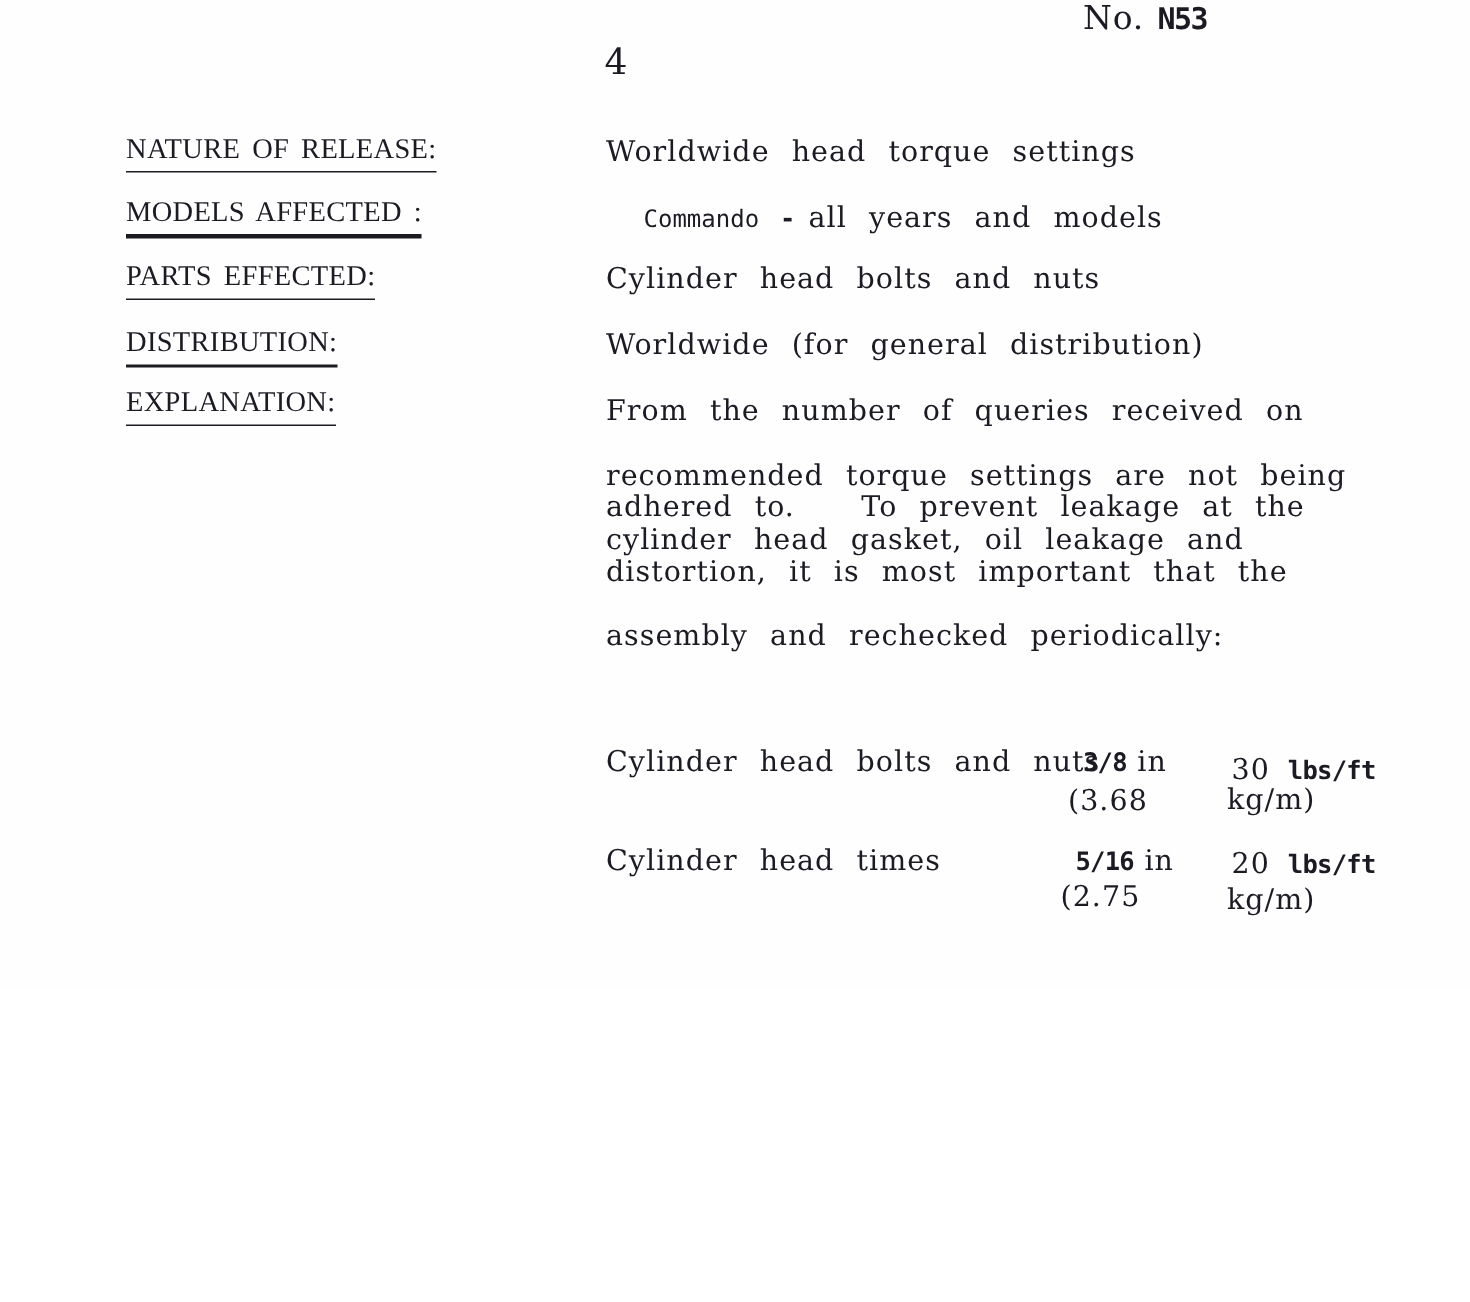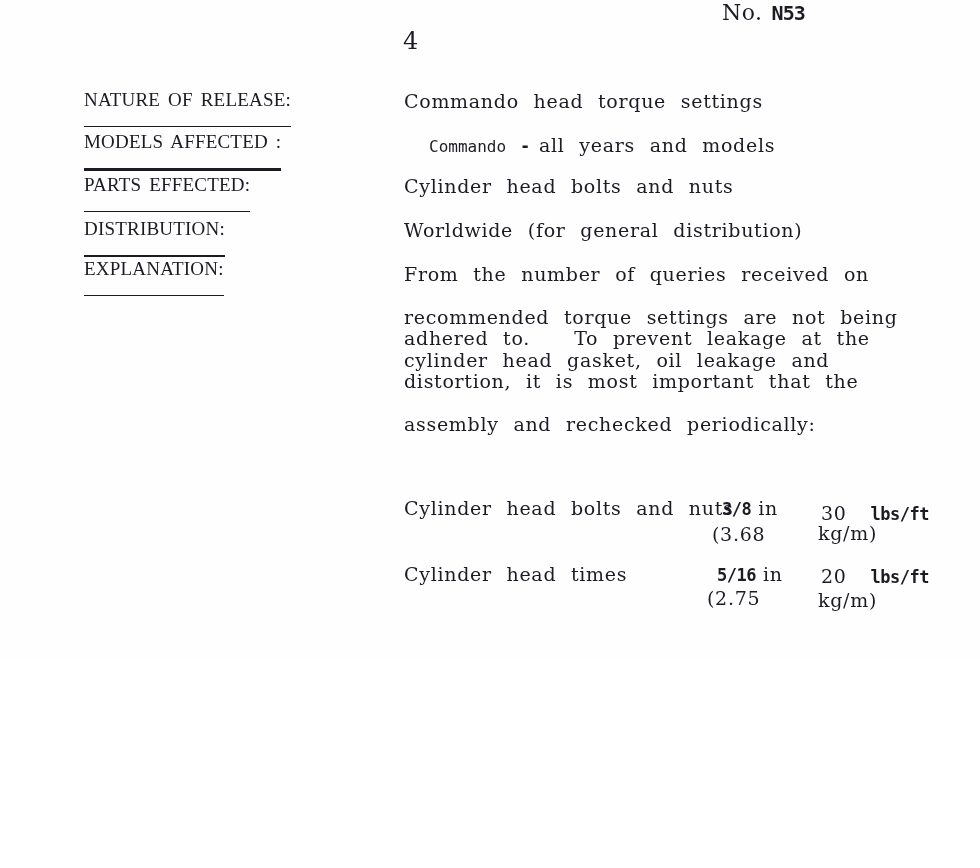--- a/index.html
+++ b/index.html
@@ -44,21 +44,21 @@
     position: absolute;
     left: 84px;
     font-family: "Liberation Serif", serif;
     font-size: 19px;
     letter-spacing: 0.2px;
     word-spacing: 3px;
     white-space: pre;
     line-height: 1.15;
   }
   .label .ul {
-    padding-bottom: 16px;
+    padding-bottom: 4px;
     border-bottom: 1.5px solid #1c1b24;
   }
 
   
   .val, .exp-line, .t-item, .t-size, .t-plain {
     position: absolute;
     font-size: 19px;
     letter-spacing: 0.7px;
     word-spacing: 8px;
     white-space: pre;
@@ -81,21 +81,21 @@
   .typed-frac {
     font-size: 17px;
     font-weight: bold;
     letter-spacing: -0.5px;
   }
   .size-unit { margin-left: 7px; }
   .typed-unit {
     font-size: 17px;
     font-weight: bold;
     letter-spacing: -0.5px;
-    margin-left: 24px;
+    margin-left: 12px;
   }
 
   .date {
     position: absolute;
     left: 713px;
     top: 830px;
     font-size: 21px;
     letter-spacing: 0.5px;
     word-spacing: 12px;
     white-space: pre;
@@ -113,21 +113,21 @@
   <div class="label" style="top:89px"><span class="ul" style="border-bottom-width:1.5px">NATURE OF RELEASE:</span></div>
 
   <div class="label" style="top:131px"><span class="ul" style="border-bottom-width:3px">MODELS AFFECTED :</span></div>
 
   <div class="label" style="top:174px"><span class="ul" style="border-bottom-width:1.5px">PARTS EFFECTED:</span></div>
 
   <div class="label" style="top:218px"><span class="ul" style="border-bottom-width:2px">DISTRIBUTION:</span></div>
 
   <div class="label" style="top:258px"><span class="ul" style="border-bottom-width:1.5px">EXPLANATION:</span></div>
 
-  <div class="val" style="top:91px">Commando head torque settings</div>
+  <div class="val" style="top:91px">Worldwide head torque settings</div>
 
   <div class="val" style="top:135px"><span class="typed typed-commando">Commando</span><span class="typed models-dash">-</span><span>all years and models</span></div>
 
   <div class="val" style="top:176px">Cylinder head bolts and nuts</div>
 
   <div class="val" style="top:220px">Worldwide (for general distribution)</div>
 
   <div class="exp-line" style="top:264px">From the number of queries received on</div>
   <div class="exp-line" style="top:307px">recommended torque settings are not being</div>
   <div class="exp-line" style="top:328px">adhered to.   To prevent leakage at the</div>

